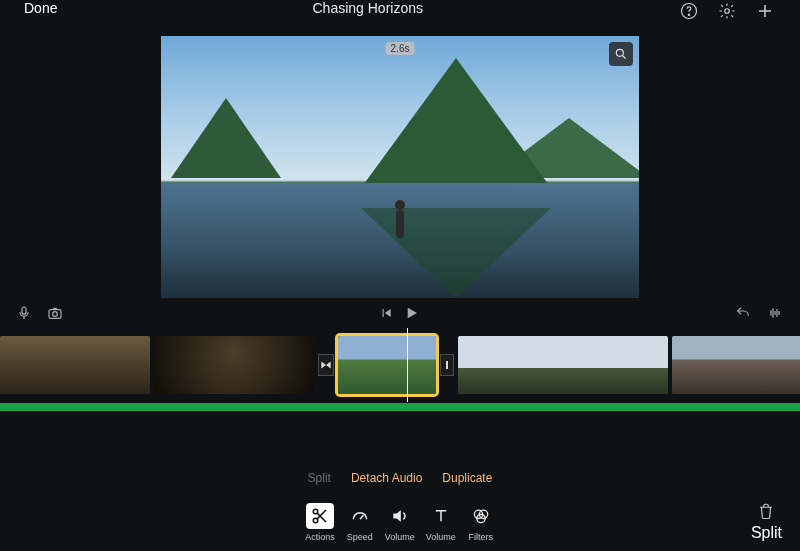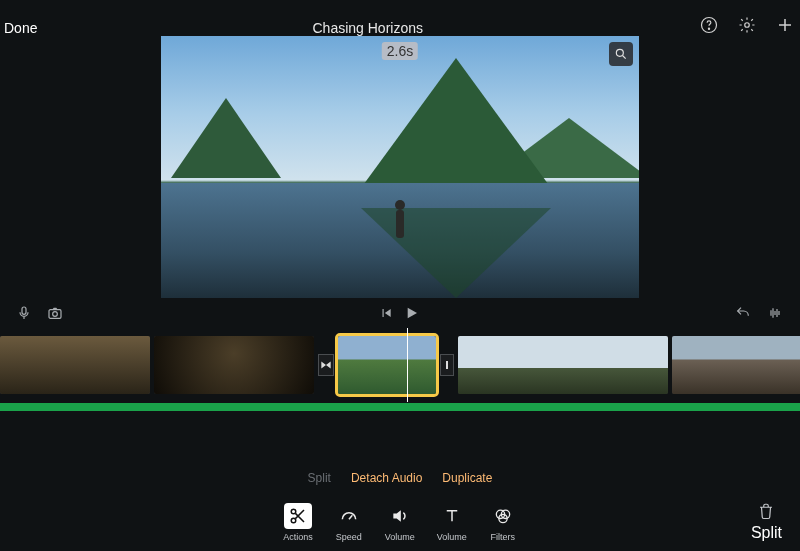--- a/index.html
+++ b/index.html
@@ -1,39 +1,39 @@
 <!DOCTYPE html>
 <html><head>
 <meta charset="utf-8">
 <style>
   * { margin: 0; padding: 0; box-sizing: border-box; }
   html, body { width: 800px; height: 551px; background: #000; font-family: -apple-system, Helvetica, Arial, sans-serif; color: #fff; overflow: hidden; }
   .app { display: flex; flex-direction: column; width: 800px; height: 551px; background: #0f1214; }
 
   
-  .header { display: flex; align-items: flex-end; justify-content: space-between; height: 36px; padding: 0 4px; background: #0f1214; }
+  .header { display: flex; align-items: flex-start; justify-content: space-between; height: 36px; padding: 0 24px; background: #0f1214; }
   .header-left { font-size: 14px; color: #fff; cursor: pointer; }
   .header-center { font-size: 14px; color: #e8e8e8; }
   .header-right { display: flex; gap: 16px; align-items: center; }
   .hicon { width: 22px; height: 22px; display: flex; align-items: center; justify-content: center; color: #d0d0d0; cursor: pointer; }
 
   
   .preview-wrap { flex: 0 0 262px; display: flex; justify-content: center; background: #0f1214; }
   .preview { position: relative; width: 478px; height: 262px; background: #222; overflow: hidden; }
   .sky { position: absolute; inset: 0; background: linear-gradient(180deg, #6fa8d8 0%, #a8cde8 30%, #d0e2ed 55%, #3f6b56 56%, #2f5244 72%, #3a5e78 73%, #5b84a0 100%); }
   .mtn1 { position: absolute; left: 10px; bottom: 120px; width: 0; height: 0; border-left: 55px solid transparent; border-right: 55px solid transparent; border-bottom: 80px solid #2e5a3a; }
   .mtn2 { position: absolute; left: 200px; bottom: 110px; width: 0; height: 0; border-left: 95px solid transparent; border-right: 95px solid transparent; border-bottom: 130px solid #2b5a37; }
   .mtn3 { position: absolute; right: -10px; bottom: 120px; width: 0; height: 0; border-left: 80px solid transparent; border-right: 80px solid transparent; border-bottom: 60px solid #3a6a46; }
   .shore { position: absolute; left: 0; right: 0; top: 150px; height: 14px; background: linear-gradient(180deg,#c9d3b7,#8c9a7a); }
   .water { position: absolute; left: 0; right: 0; bottom: 0; height: 115px; background: linear-gradient(180deg, #4d7390 0%, #345064 60%, #1e2f3a 100%); }
   .refl { position: absolute; left: 200px; bottom: 0; width: 0; height: 0; border-left: 95px solid transparent; border-right: 95px solid transparent; border-top: 90px solid rgba(30,70,40,0.55); }
   .person { position: absolute; left: 50%; transform: translateX(-50%); bottom: 60px; width: 16px; height: 40px; }
   .person .body { position:absolute; bottom:0; left:4px; width:8px; height:28px; background:#2a2a28; border-radius:3px; }
   .person .head { position:absolute; bottom:28px; left:3px; width:10px; height:10px; background:#2a2a28; border-radius:50%; }
-  .dur-badge { position: absolute; top: 6px; left: 50%; transform: translateX(-50%); background: rgba(190,190,195,0.9); color: #333; font-size: 14px; padding: 1px 5px; border-radius: 3px; }
+  .dur-badge { position: absolute; top: 6px; left: 50%; transform: translateX(-50%); background: rgba(190,190,195,0.9); color: #333; font-size: 10px; padding: 1px 5px; border-radius: 3px; }
   .zoom-btn { position: absolute; top: 6px; right: 6px; width: 24px; height: 24px; background: rgba(40,40,42,0.85); border-radius: 4px; display: flex; align-items: center; justify-content: center; cursor: pointer; }
 
   
   .media-row { height: 30px; display: flex; align-items: center; padding: 0 16px; justify-content: space-between; background:#0f1214; }
   .media-left { display: flex; gap: 14px; }
   .media-center { display: flex; gap: 10px; align-items:center; }
   .media-right { display: flex; gap: 14px; }
   .micon { color: #a9adb1; cursor: pointer; display:flex; align-items:center; }
 
   
@@ -55,21 +55,21 @@
   .audio-bar { height: 8px; background:#1aa24a; margin-top:1px; }
 
   .spacer { flex:1; background:#0f1214; }
 
   
   .ctx { height: 22px; display:flex; justify-content:center; align-items:flex-start; gap:20px; font-size:12px; }
   .ctx span { color:#fdba74; cursor:pointer; }
   .ctx .dim { color:#6a6e73; }
 
   
-  .toolbar { height: 58px; display:flex; align-items:center; justify-content:center; gap:22px; position:relative; background:#0f1214; }
+  .toolbar { height: 58px; display:flex; align-items:center; justify-content:center; gap:11px; position:relative; background:#0f1214; }
   .tool { display:flex; flex-direction:column; align-items:center; gap:3px; cursor:pointer; }
   .tool .ibox { width:28px; height:26px; display:flex; align-items:center; justify-content:center; color:#eaeaea; }
   .tool .ibox.lit { background:#fff; color:#111; border-radius:4px; }
   .tool .lbl { font-size:9px; color:#c4c7cb; }
   .delete { position:absolute; right:18px; top:8px; display:flex; flex-direction:column; align-items:center; gap:3px; cursor:pointer; }
 
   svg { display:block; }
 </style>
 </head>
 <body>

